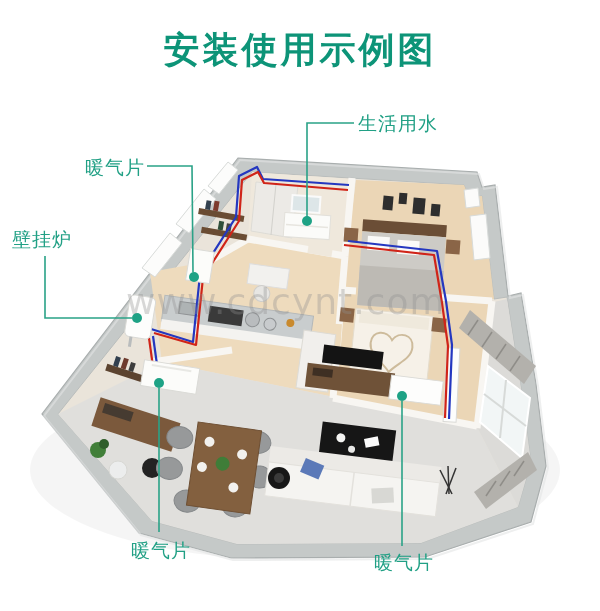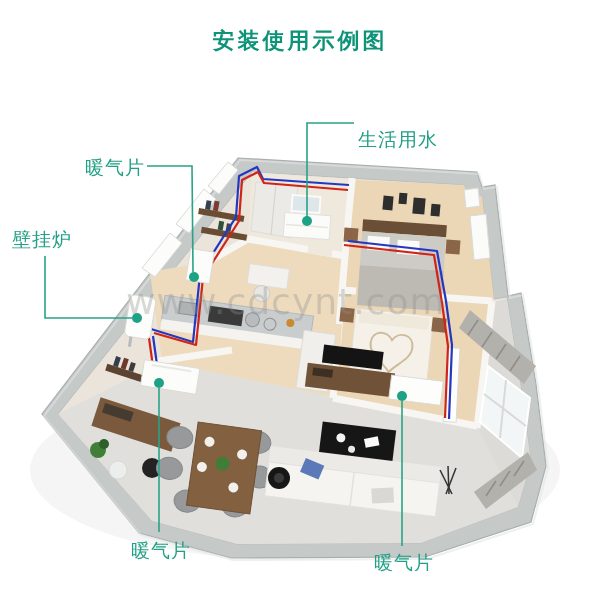--- a/index.html
+++ b/index.html
@@ -1,26 +1,26 @@
 <!DOCTYPE html>
 <html><head>
 <meta charset="utf-8">
 <style>
   html,body{margin:0;padding:0;background:#ffffff;}
   .stage{position:relative;width:600px;height:611px;background:#ffffff;overflow:hidden;
          font-family:"DejaVu Sans","Liberation Sans",sans-serif;}
   .title{position:absolute;left:0;top:26px;width:600px;text-align:center;
-         font-size:22px;font-weight:bold;letter-spacing:3px;color:#0d9478;}
+         font-size:36px;font-weight:bold;letter-spacing:3px;color:#0d9478;}
   .scene{position:absolute;left:0;top:0;width:600px;height:611px;}
   .scene svg{position:absolute;left:0;top:0;z-index:1;}
   .watermark{position:absolute;left:126px;top:281px;z-index:2;font-size:36px;
              letter-spacing:1px;color:#8f8f8f;opacity:.34;white-space:nowrap;pointer-events:none;}
   .callout-label{position:absolute;z-index:3;font-size:19px;font-weight:500;
                  color:#21a085;white-space:nowrap;letter-spacing:1px;}
-  .lbl-water{left:358px;top:111px;margin-top:16px;}
+  .lbl-water{left:358px;top:111px;}
   .lbl-rad-ul{left:85px;top:155px;}
   .lbl-boiler{left:12px;top:227px;}
   .lbl-rad-bl{left:131px;top:538px;}
   .lbl-rad-br{left:374px;top:550px;}
 </style>
 </head>
 <body>
 
 <div class="stage">
 

